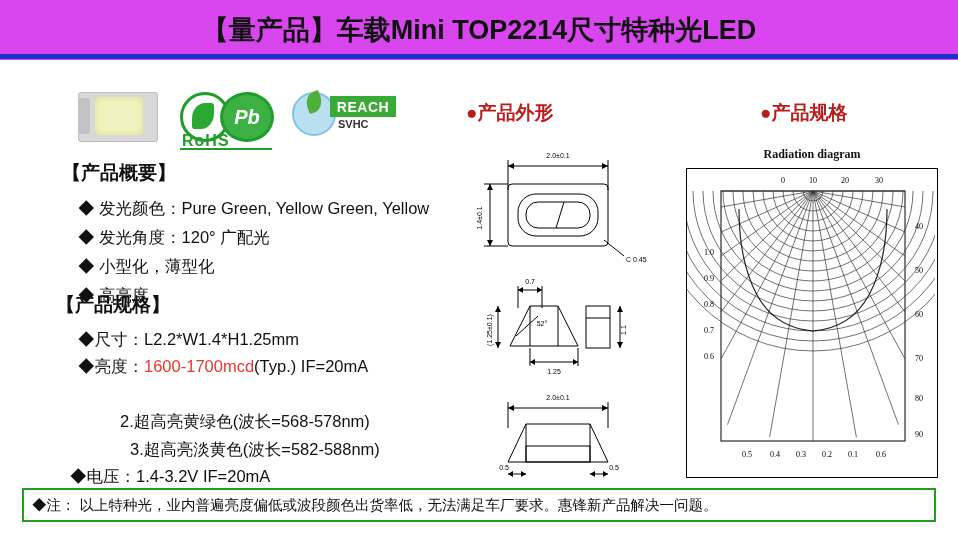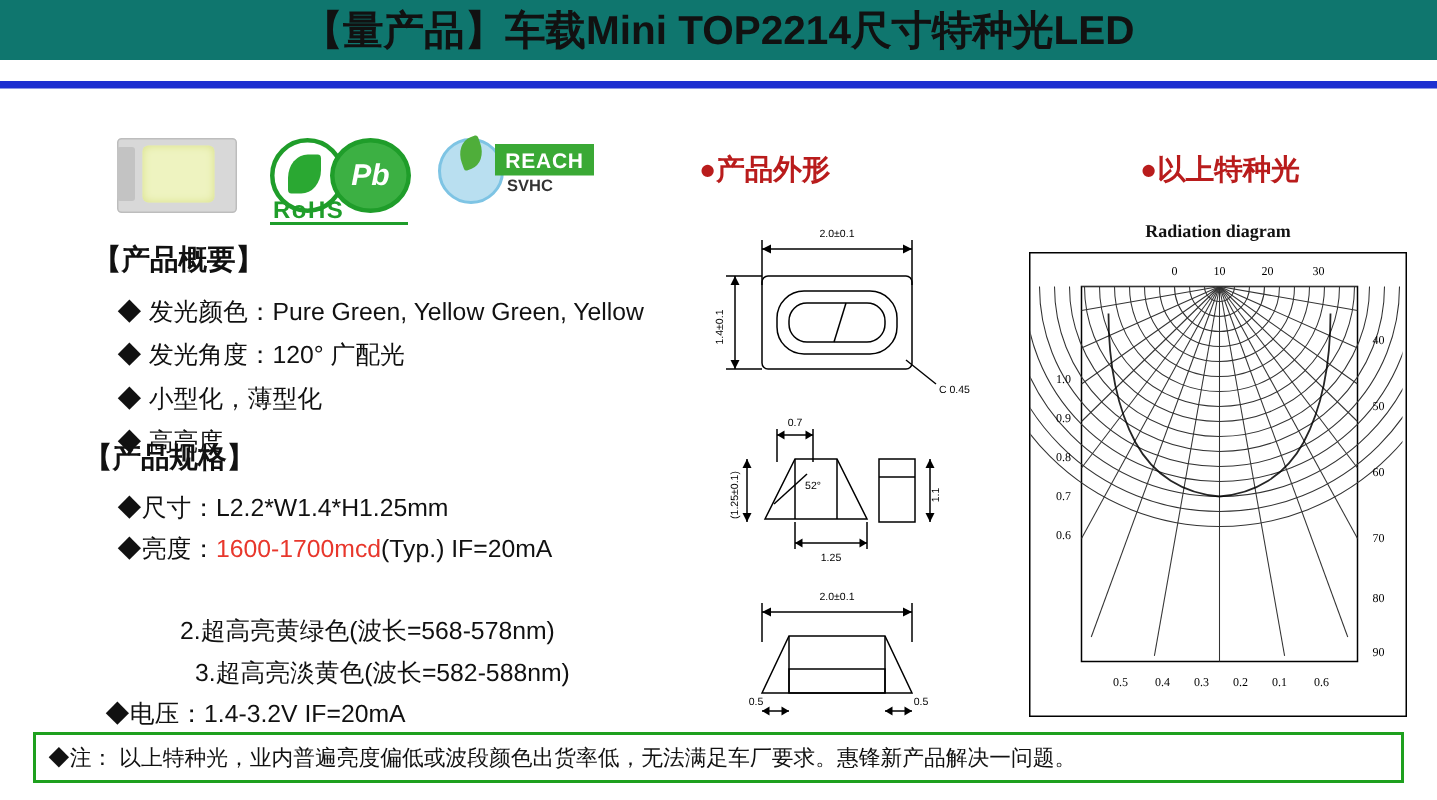--- a/index.html
+++ b/index.html
@@ -7,23 +7,23 @@
     width:958px;height:533px;
     background:#ffffff;
     font-family:"Liberation Sans", sans-serif;
     overflow:hidden;
     position:relative;
   }
   .page{position:relative;width:958px;height:533px;}
 
   
   .header{
-    position:absolute;left:0;top:0;width:958px;height:40px;
+    position:absolute;left:0;top:0;width:958px;height:60px;
     display:flex;align-items:center;justify-content:center;
-    background:#0f766e;
+    background:#d946ef;
   }
   .header-title{
     font-size:27px;font-weight:bold;color:#111;
     letter-spacing:0px;white-space:nowrap;
   }
   .header-rule{
     position:absolute;left:0;top:54px;width:958px;height:5px;
     background:#1d2fd0;
   }
 
@@ -175,21 +175,21 @@
     <div class="rohs-ul"></div>
   </div>
 
   <div class="reach">
     <div class="globe"></div>
     <div class="label">REACH</div>
     <div class="sub">SVHC</div>
   </div>
 
   <div class="col-head" id="head-outline">●产品外形</div>
-  <div class="col-head" id="head-direct">●以上特种光</div>
+  <div class="col-head" id="head-direct">●产品规格</div>
 
   <div class="sect-title" id="title-overview">【产品概要】</div>
   <div class="li" id="ov1">◆ 发光颜色：Pure Green, Yellow Green, Yellow</div>
   <div class="li" id="ov2">◆ 发光角度：120°  广配光</div>
   <div class="li" id="ov3">◆ 小型化，薄型化</div>
   <div class="li" id="ov4">◆ 高亮度</div>
 
   <div class="sect-title" id="title-spec">【产品规格】</div>
   <div class="li" id="sp1">◆尺寸：L2.2*W1.4*H1.25mm</div>
   <div class="li" id="sp2"><span>◆亮度：</span><span class="red">1600-1700mcd</span><span>(Typ.) IF=20mA</span></div>

